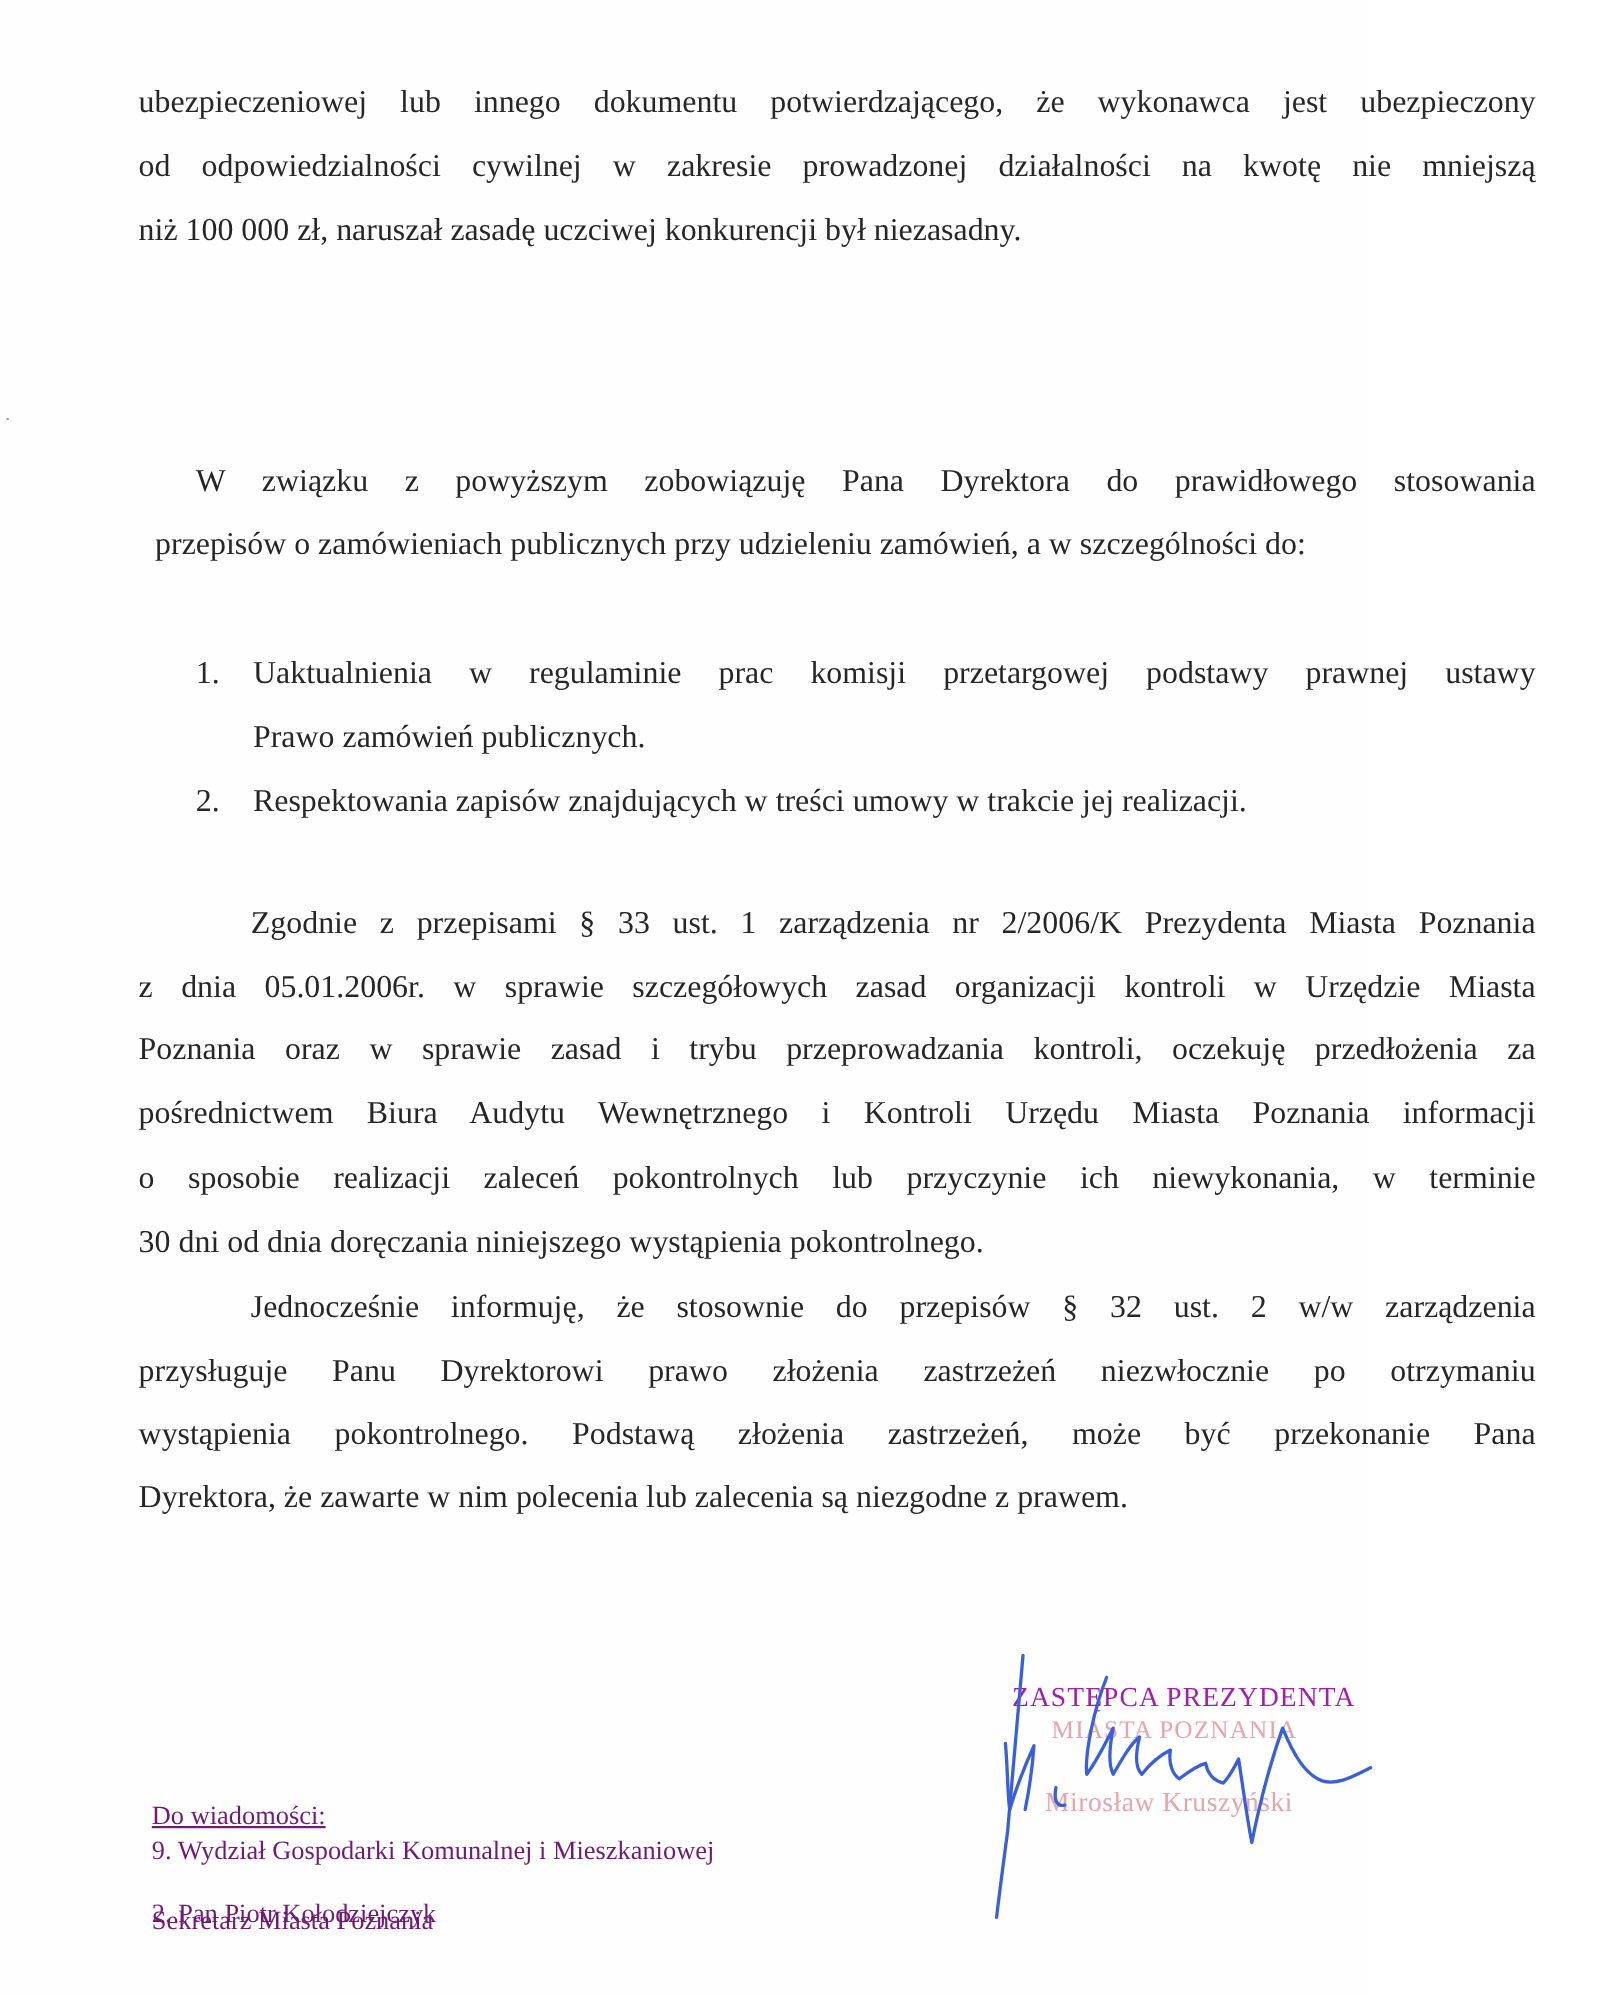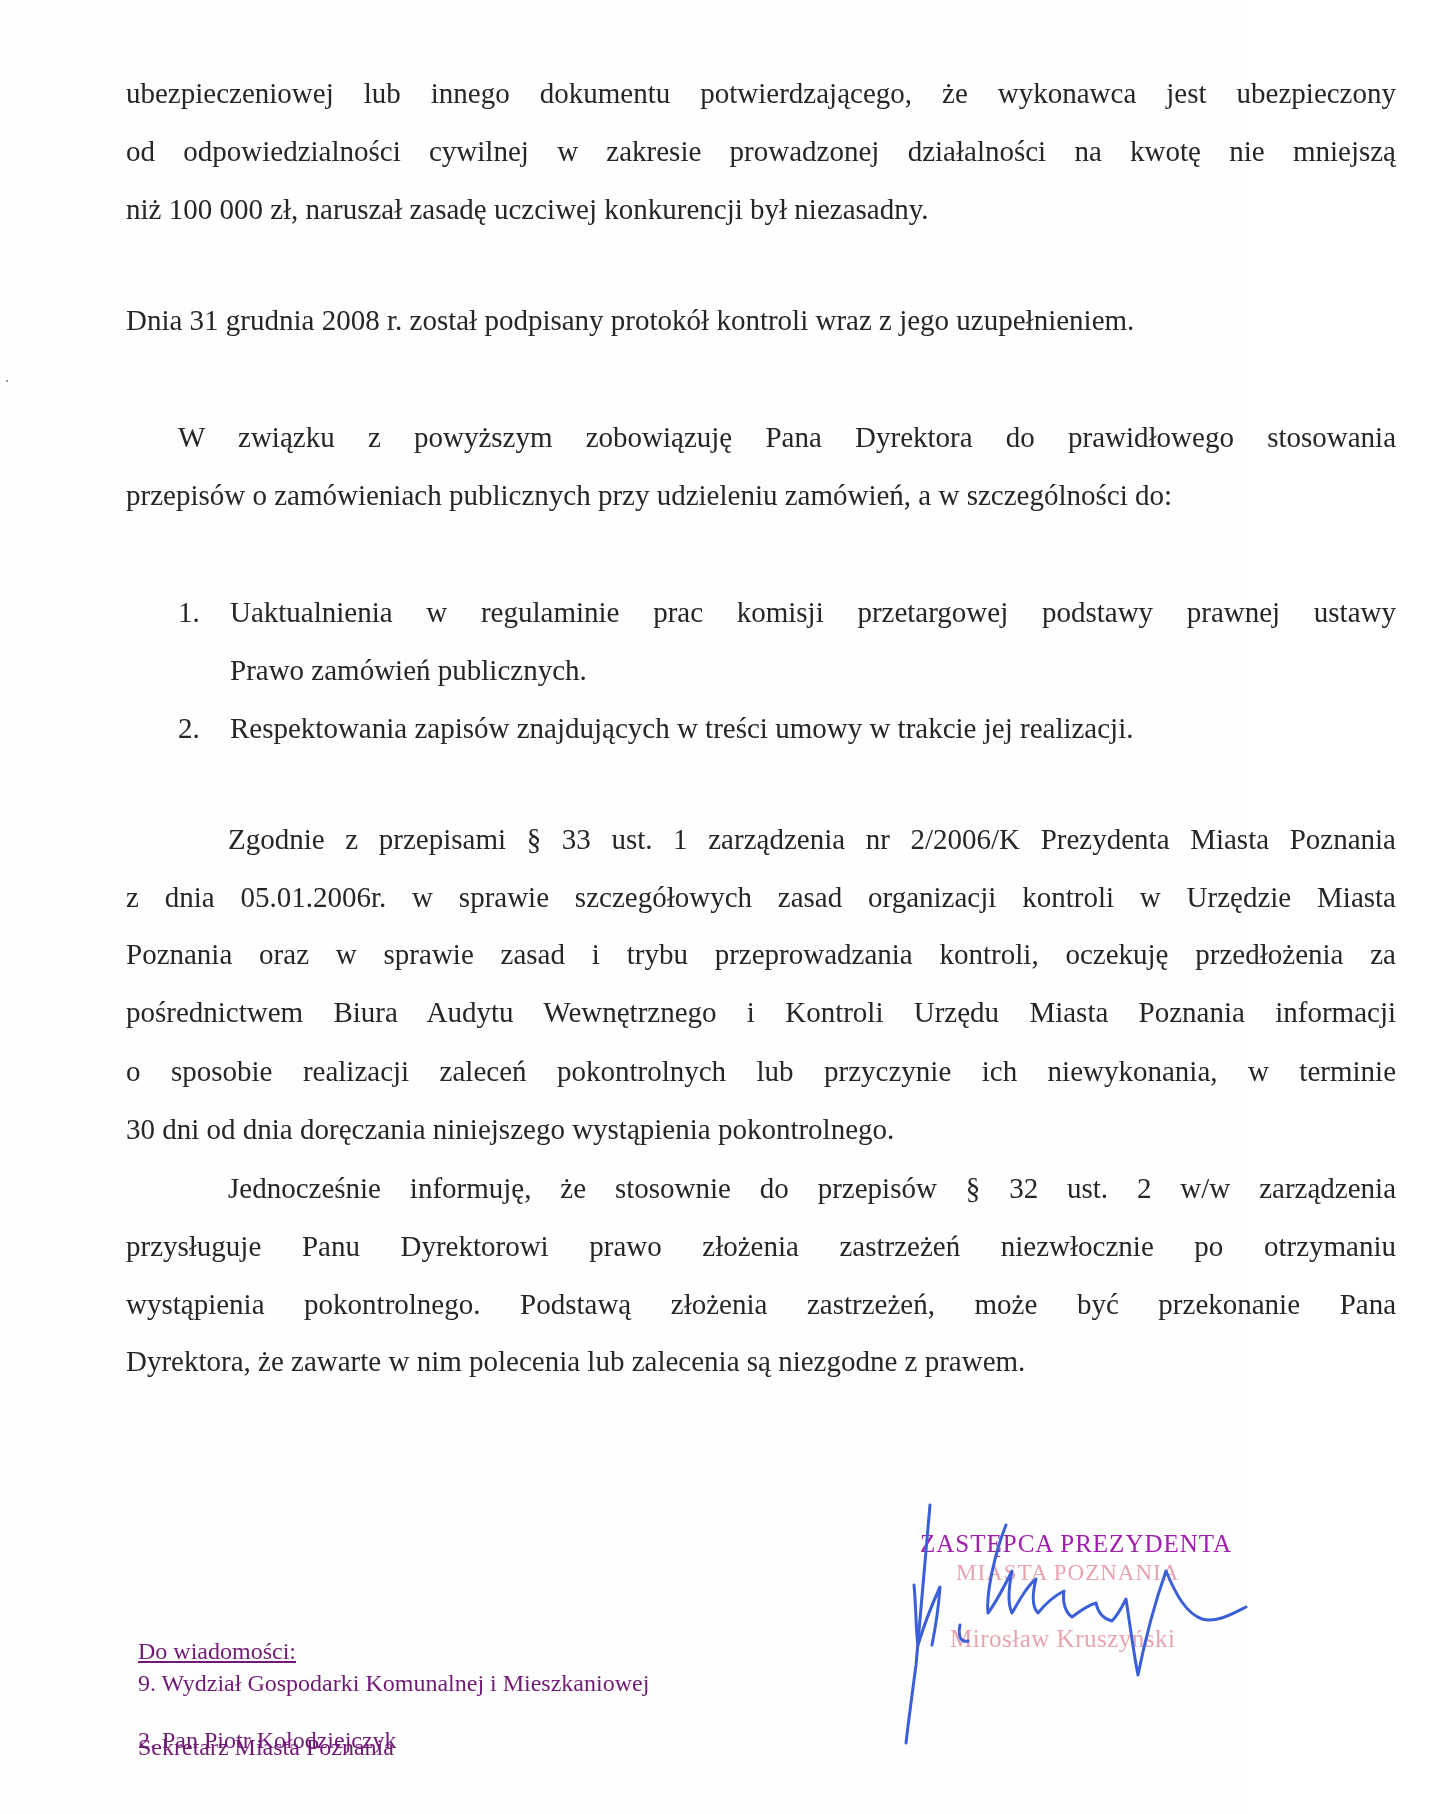--- a/index.html
+++ b/index.html
@@ -78,25 +78,24 @@
 <div class="page">
 
   <span class="speck"></span>
 
   <div>
     <div class="line justify" style="top:76px;">ubezpieczeniowej lub innego dokumentu potwierdzającego, że wykonawca jest ubezpieczony</div>
     <div class="line justify" style="top:134px;">od odpowiedzialności cywilnej w zakresie prowadzonej działalności na kwotę nie mniejszą</div>
     <div class="line" style="top:192px;">niż 100 000 zł, naruszał zasadę uczciwej konkurencji  był niezasadny.</div>
   </div>
 
-  <div class="line" style="top:303px;">Dnia 31 grudnia  2008 r. został podpisany protokół kontroli wraz z jego uzupełnieniem.</div>
 
   <div>
     <div class="line justify indent" style="top:420px; left:178px; width:1218px;">W związku z powyższym zobowiązuję Pana Dyrektora do prawidłowego stosowania</div>
-    <div class="line" style="top:478px;">przepisów o zamówieniach publicznych przy udzieleniu zamówień, a w szczególności do:</div>
+    <div class="line" style="top:478px;margin-left:15px;">przepisów o zamówieniach publicznych przy udzieleniu zamówień, a w szczególności do:</div>
   </div>
 
   <div>
     <div>
       <span class="list-num" style="top:595px;">1.</span>
       <div class="line justify list-text" style="top:595px;">Uaktualnienia w regulaminie prac komisji przetargowej podstawy prawnej ustawy</div>
       <div class="line list-text" style="top:653px;">Prawo zamówień publicznych.</div>
     </div>
     <div>
       <span class="list-num" style="top:711px;">2.</span>

